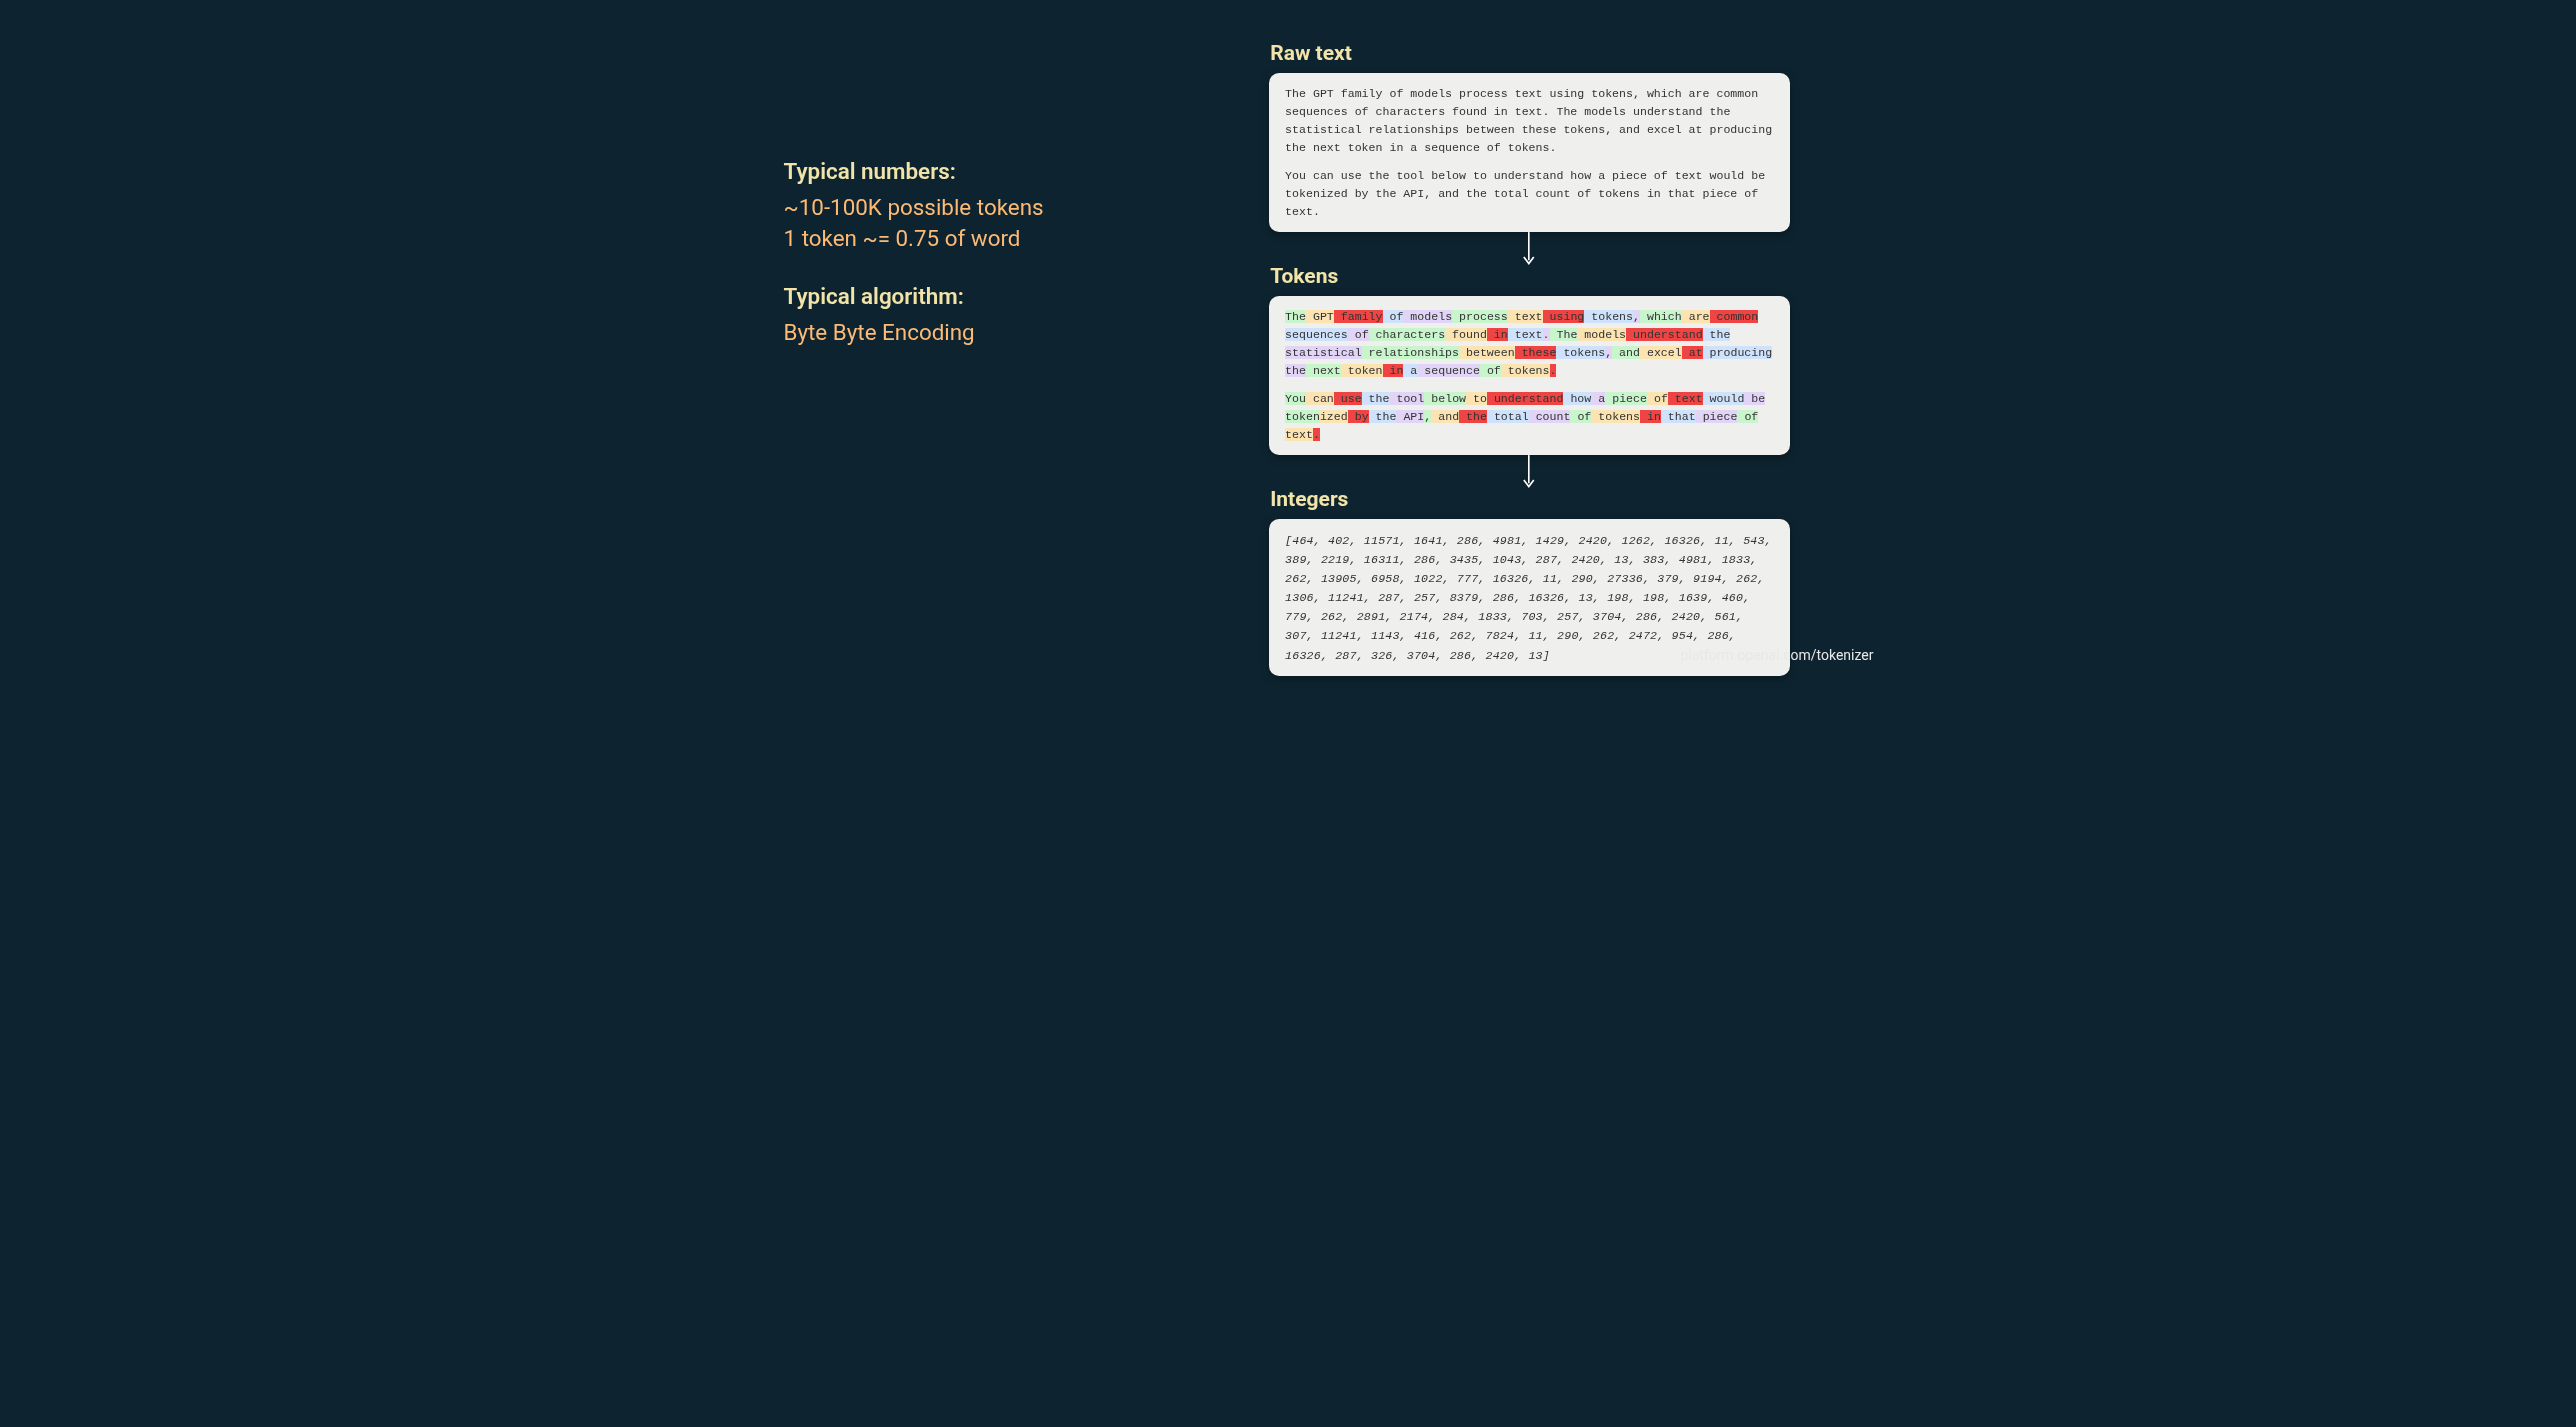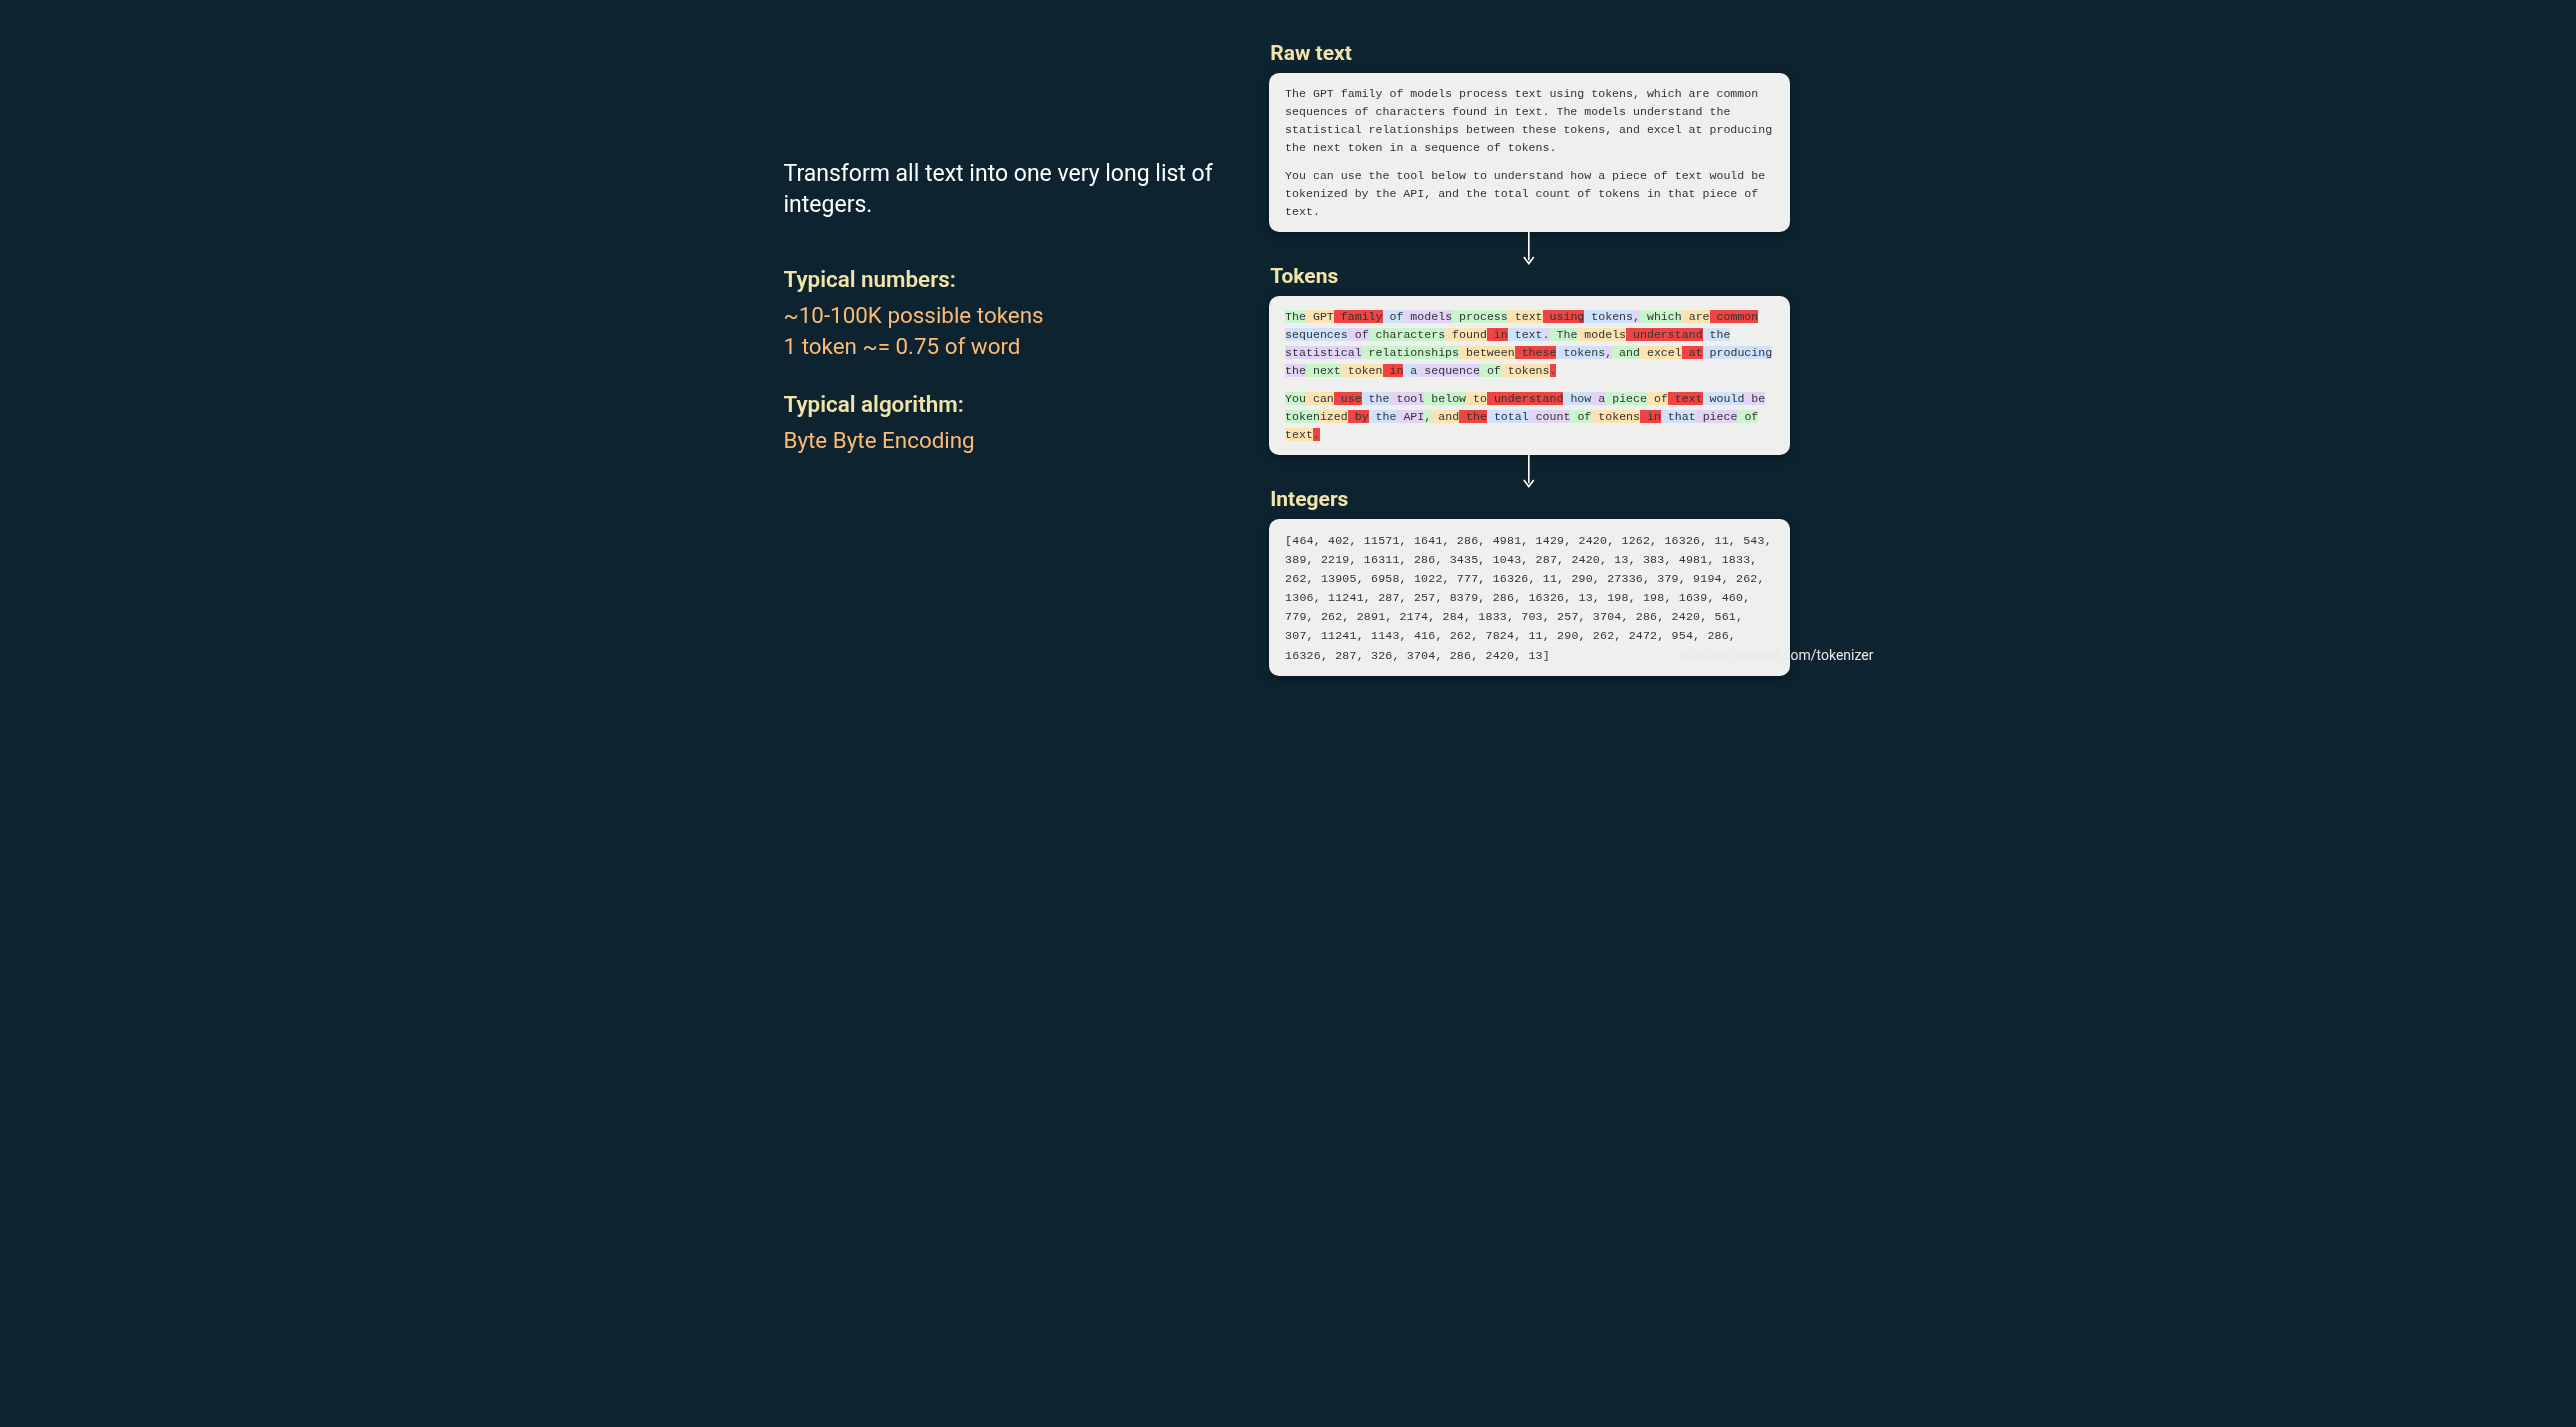--- a/index.html
+++ b/index.html
@@ -109,38 +109,38 @@
 
   .panel-tokens p {
     margin: 0 0 10px 0;
   }
   .panel-tokens p:last-child { margin-bottom: 0; }
 
   .panel-ints {
     font-size: 11.6px;
     line-height: 1.65;
     letter-spacing: 0.2px;
+    font-style: italic;
   }
 
   .footer-link {
     position: absolute;
     right: 23px;
     bottom: 11px;
     font-size: 14px;
     color: #e8e8e8;
     font-weight: 400;
   }
 </style>
 </head>
 <body>
 
 <div class="slide">
 
   <div class="left">
-    <p class="subtitle">Transform all text into one very long list of integers.</p>
 
     <p class="section-head">Typical numbers:</p>
     <p class="body-line">~10-100K possible tokens</p>
     <p class="body-line">1 token ~= 0.75 of word</p>
 
     <div class="gap"></div>
 
     <p class="section-head">Typical algorithm:</p>
     <p class="body-line">Byte Byte Encoding</p>
   </div>

